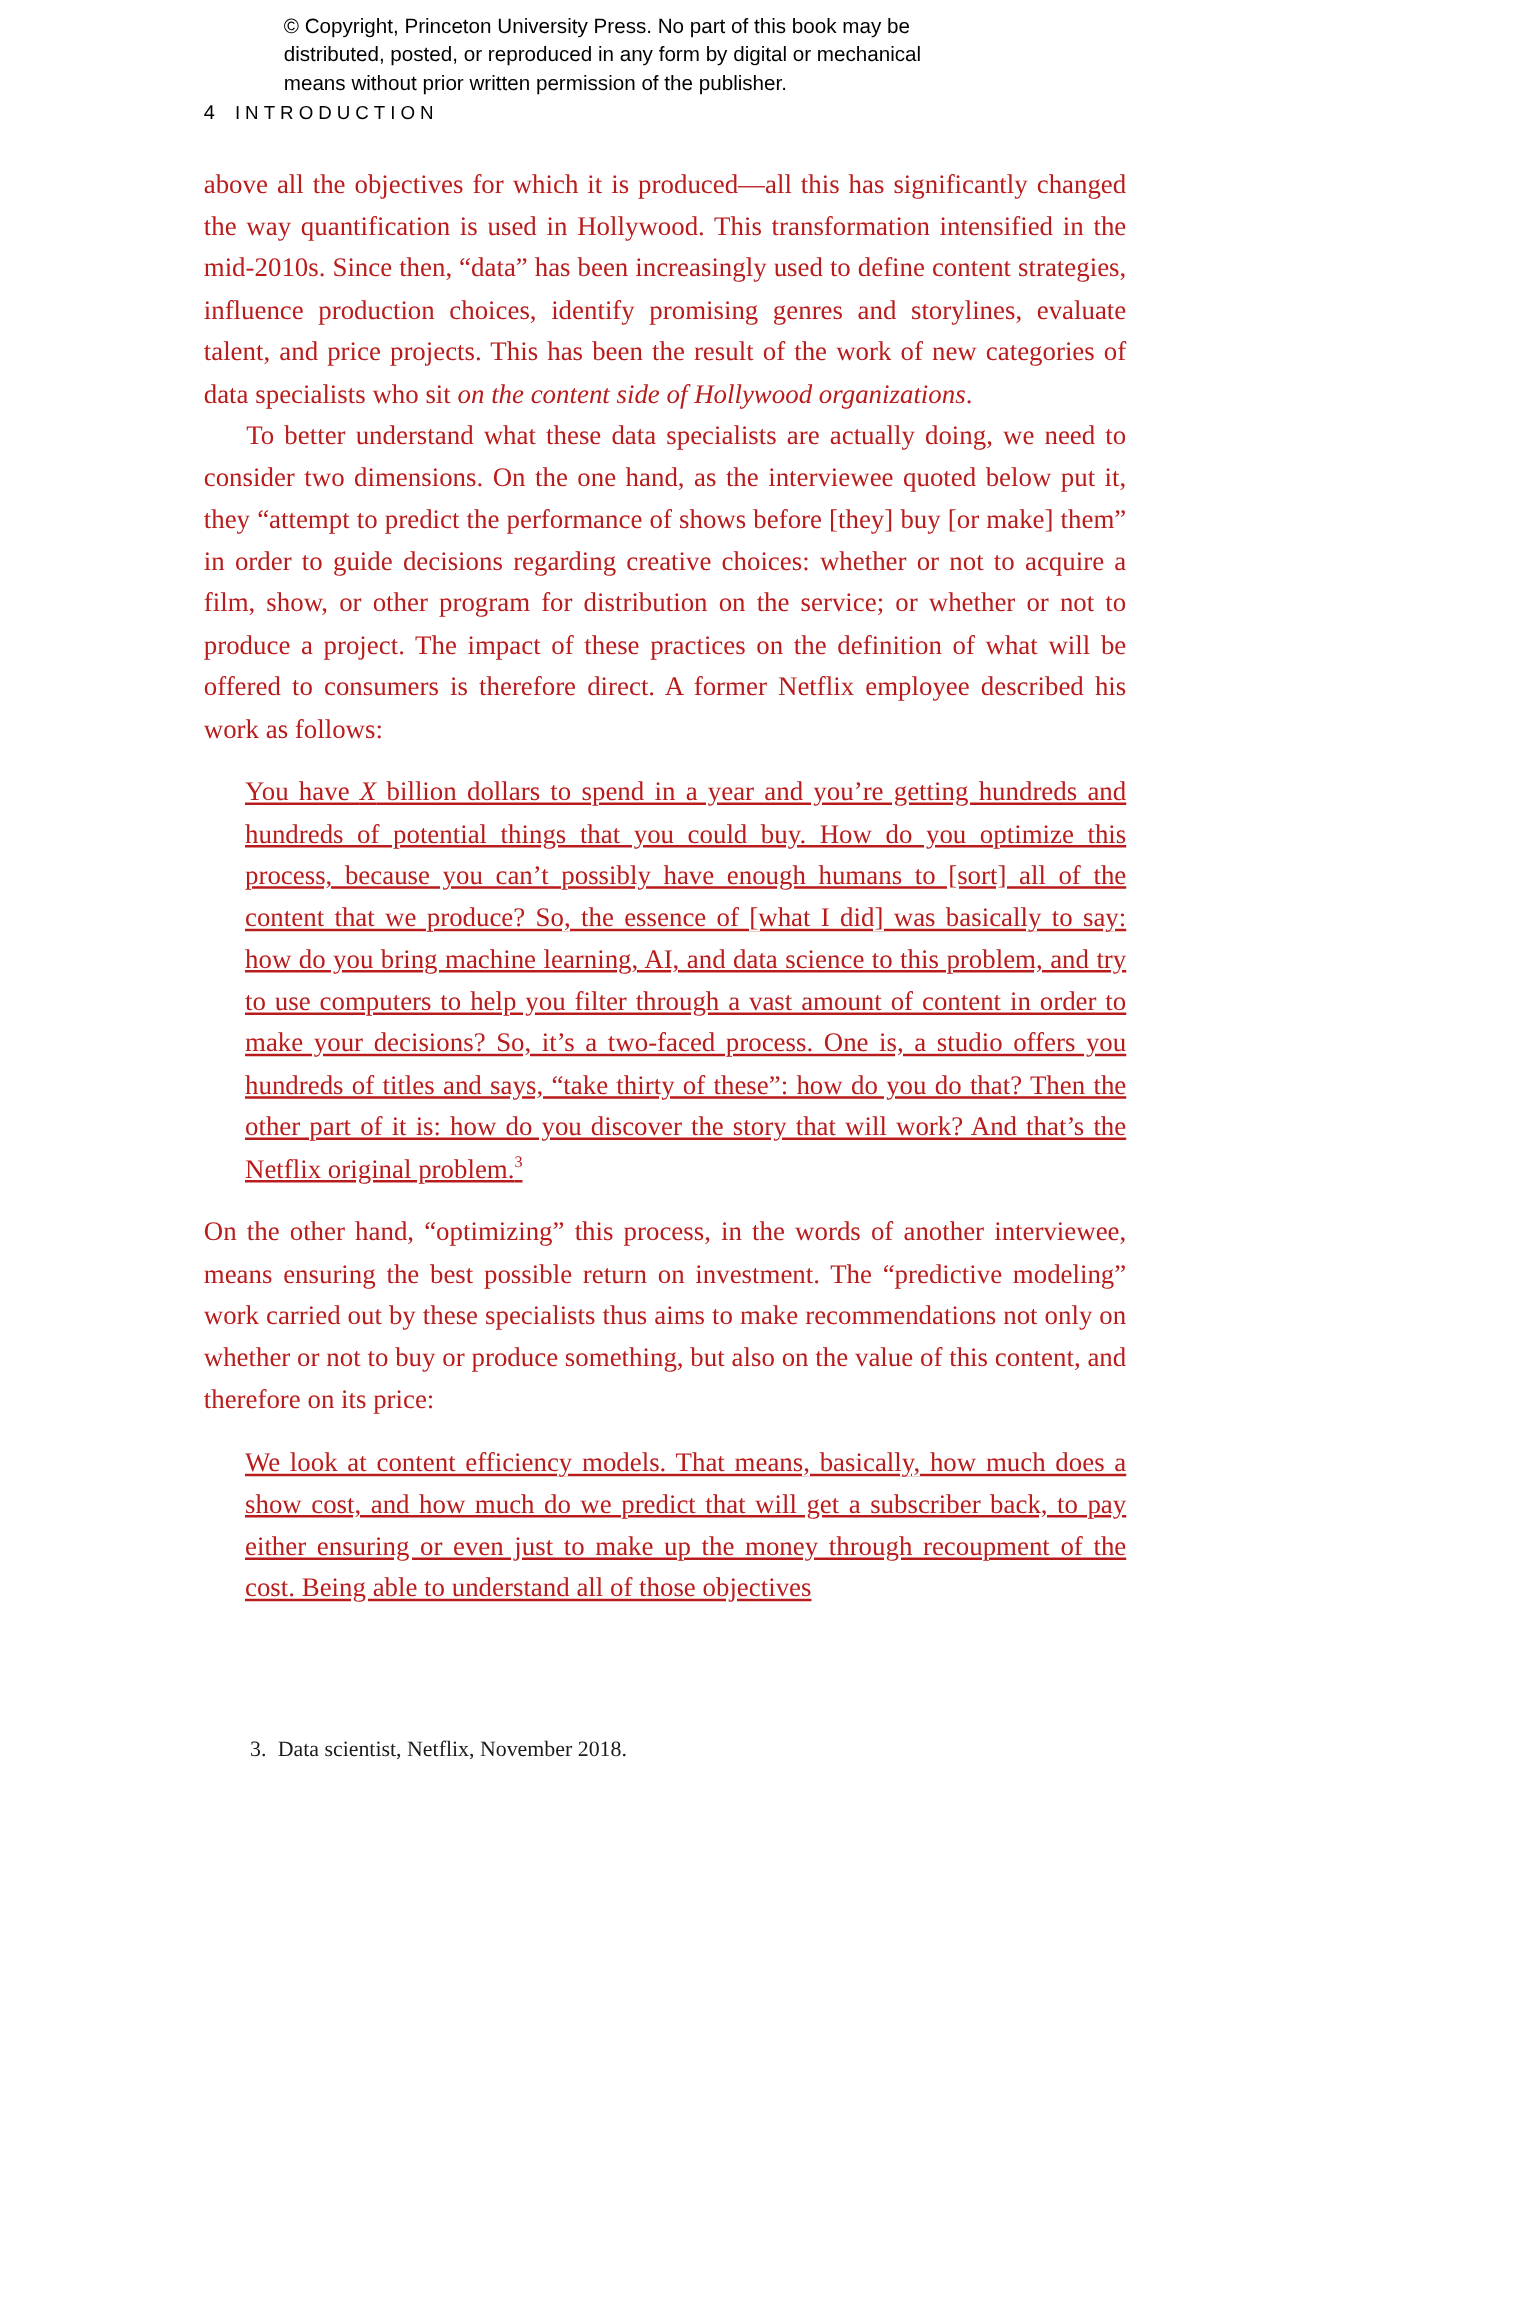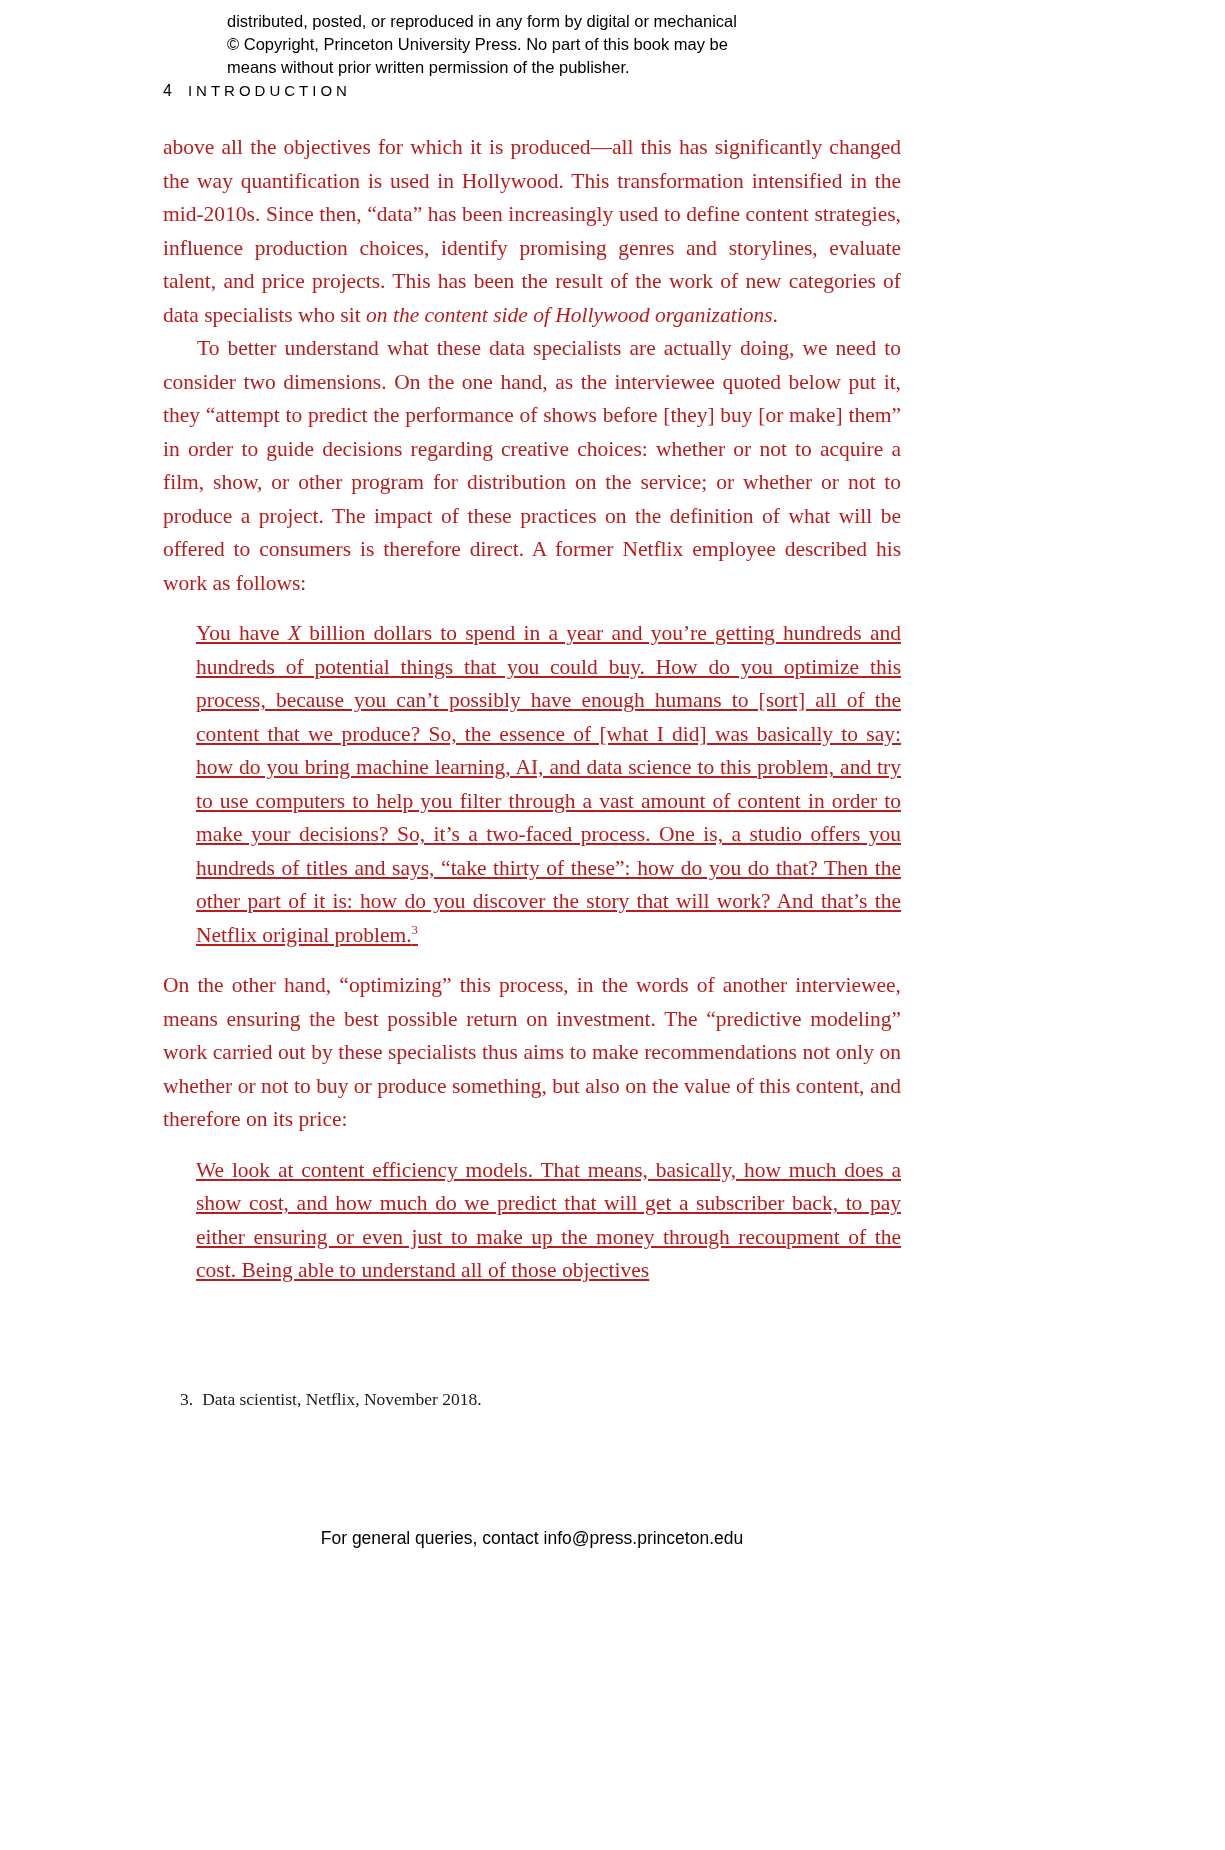--- a/index.html
+++ b/index.html
@@ -55,21 +55,21 @@
     margin: 17px 0 17px 33px;
     text-decoration: underline;
   }
   .body-text sup {
     font-size: 0.6em;
     vertical-align: super;
     line-height: 0;
   }
   .footnote {
     position: absolute;
-    left: 180px;
+    left: 200px;
     top: 1389px;
     font-size: 17.5px;
     color: #1b1b1b;
   }
   .footnote .fn-marker { margin-right: 9px; }
   .footer {
     position: absolute;
     left: 163px;
     top: 1528px;
     width: 738px;
@@ -78,38 +78,35 @@
     font-size: 17.5px;
     color: #000000;
   }
 </style>
 </head>
 <body>
 
 <div class="page">
 
   <div class="copyright" id="copyright">
+      <div>© Copyright, Princeton University Press. No part of this book may be</div>
       <div>distributed, posted, or reproduced in any form by digital or mechanical</div>
-      <div>© Copyright, Princeton University Press. No part of this book may be</div>
       <div>means without prior written permission of the publisher.</div>
     </div>
 
   <div class="running-head">
     <span class="pagenum">4</span><span class="chapter">INTRODUCTION</span>
   </div>
 
   <div class="body-text" id="body-text">
       <p class="paragraph"><span>above all the objectives for which it is produced—all this has significantly changed the way quantification is used in Hollywood. This transformation intensified in the mid-2010s. Since then, “data” has been increasingly used to define content strategies, influence production choices, identify promising genres and storylines, evaluate talent, and price projects. This has been the result of the work of new categories of data specialists who sit </span><i>on the content side of Hollywood organizations</i><span>.</span></p>
       <p class="paragraph indent"><span>To better understand what these data specialists are actually doing, we need to consider two dimensions. On the one hand, as the interviewee quoted below put it, they “attempt to predict the performance of shows before [they] buy [or make] them” in order to guide decisions regarding creative choices: whether or not to acquire a film, show, or other program for distribution on the service; or whether or not to produce a project. The impact of these practices on the definition of what will be offered to consumers is therefore direct. A former Netflix employee described his work as follows:</span></p>
       <p class="quote"><span>You have </span><i>X</i><span> billion dollars to spend in a year and you’re getting hundreds and hundreds of potential things that you could buy. How do you optimize this process, because you can’t possibly have enough humans to [sort] all of the content that we produce? So, the essence of [what I did] was basically to say: how do you bring machine learning, AI, and data science to this problem, and try to use computers to help you filter through a vast amount of content in order to make your decisions? So, it’s a two-faced process. One is, a studio offers you hundreds of titles and says, “take thirty of these”: how do you do that? Then the other part of it is: how do you discover the story that will work? And that’s the Netflix original problem.</span><sup>3</sup></p>
       <p class="paragraph"><span>On the other hand, “optimizing” this process, in the words of another interviewee, means ensuring the best possible return on investment. The “predictive modeling” work carried out by these specialists thus aims to make recommendations not only on whether or not to buy or produce something, but also on the value of this content, and therefore on its price:</span></p>
       <p class="quote"><span>We look at content efficiency models. That means, basically, how much does a show cost, and how much do we predict that will get a subscriber back, to pay either ensuring or even just to make up the money through recoupment of the cost. Being able to understand all of those objectives</span></p>
     </div>
 
   <div class="footnote">
     <span class="fn-marker">3.</span><span class="fn-text">Data scientist, Netflix, November 2018.</span>
   </div>
 
-  <div class="footer">
-    <span>For general queries, contact info@press.princeton.edu</span>
-  </div>
 
 </div>
 
 </body></html>

